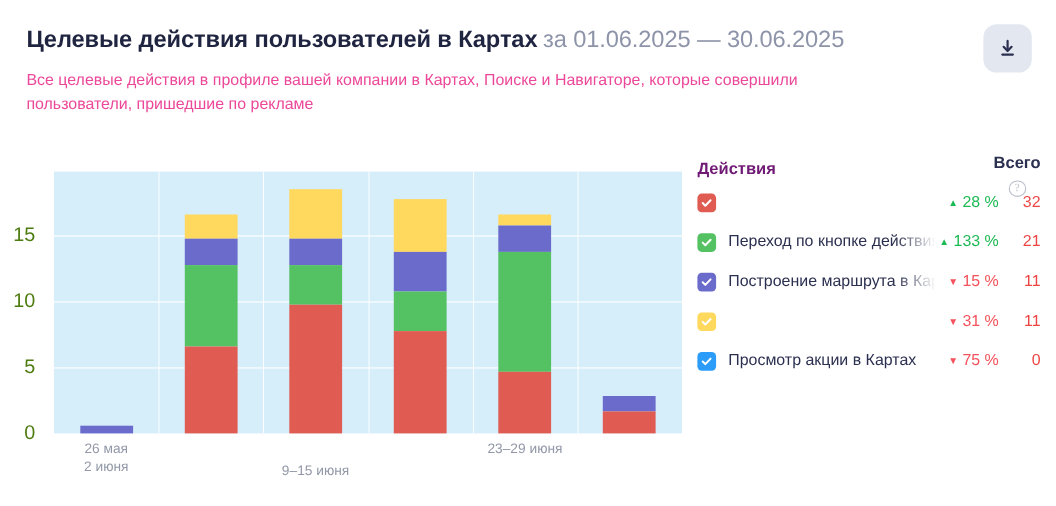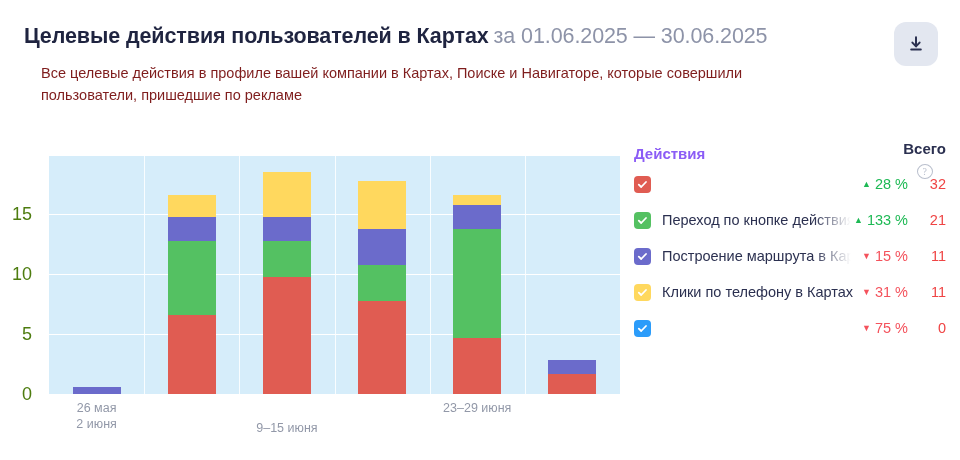--- a/index.html
+++ b/index.html
@@ -36,23 +36,22 @@
   }
   #title-period {
     font-weight: normal;
     color: #8d93a8;
     margin-left: 5px;
   }
   #subtitle {
     margin-top: 12px;
     font-size: 14.5px;
     line-height: 22px;
-    color: #7f1d1d;
+    color: #ec4899;
     max-width: 790px;
-    margin-left: 17px;
   }
 
   
   #download-btn {
     position: absolute;
     right: 22px; top: 22px;
     width: 44px; height: 44px;
     border-radius: 12px;
     background: #e3e7f0;
     border: none;
@@ -135,21 +134,21 @@
   }
   #legend-head {
     position: relative;
     height: 26px;
     display: flex;
     align-items: center;
   }
   #legend-head-actions {
     font-size: 15px;
     font-weight: bold;
-    color: #8b5cf6;
+    color: #701a75;
   }
   #legend-head-right {
     position: absolute;
     right: 0; top: 0;
     height: 26px;
     display: flex;
     align-items: center;
     gap: 7px;
     flex-direction: column;
   }
@@ -359,35 +358,35 @@
             </span>
             <span class="lg-total">11</span>
           </span>
         </div>
         <div class="legend-row">
           <span class="lg-check" style="background: rgb(255, 216, 94);">
             <svg width="11" height="11" viewBox="0 0 11 11" aria-hidden="true">
               <path d="M1.8 5.6 L4.2 8.0 L9.0 3.0" stroke="#ffffff" stroke-width="1.8" stroke-linecap="round" stroke-linejoin="round" fill="none"></path>
             </svg>
           </span>
-          <span class="lg-label-wrap" style="max-width: 210px;"><span class="lg-label">Клики по телефону в Картах</span></span>
           <span class="lg-right">
             <span class="lg-delta down">
               <span class="arrow">▼</span>
               <span>31 %</span>
             </span>
             <span class="lg-total">11</span>
           </span>
         </div>
         <div class="legend-row">
           <span class="lg-check" style="background: rgb(43, 156, 250);">
             <svg width="11" height="11" viewBox="0 0 11 11" aria-hidden="true">
               <path d="M1.8 5.6 L4.2 8.0 L9.0 3.0" stroke="#ffffff" stroke-width="1.8" stroke-linecap="round" stroke-linejoin="round" fill="none"></path>
             </svg>
           </span>
+          <span class="lg-label-wrap" style="max-width: 210px;"><span class="lg-label">Просмотр акции в Картах</span></span>
           <span class="lg-right">
             <span class="lg-delta down">
               <span class="arrow">▼</span>
               <span>75 %</span>
             </span>
             <span class="lg-total">0</span>
           </span>
         </div>
       </div>
   </div>

